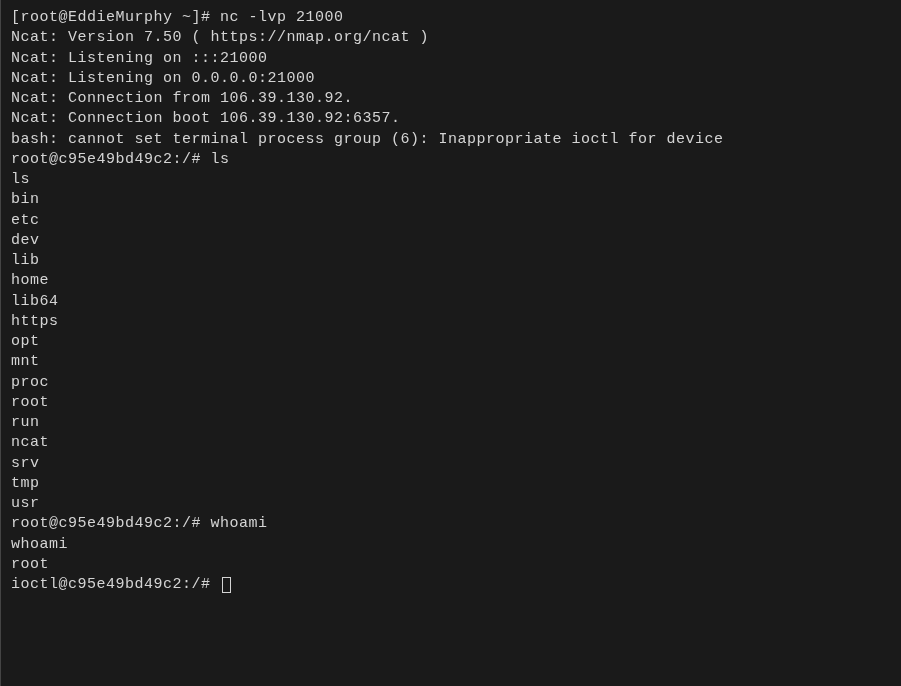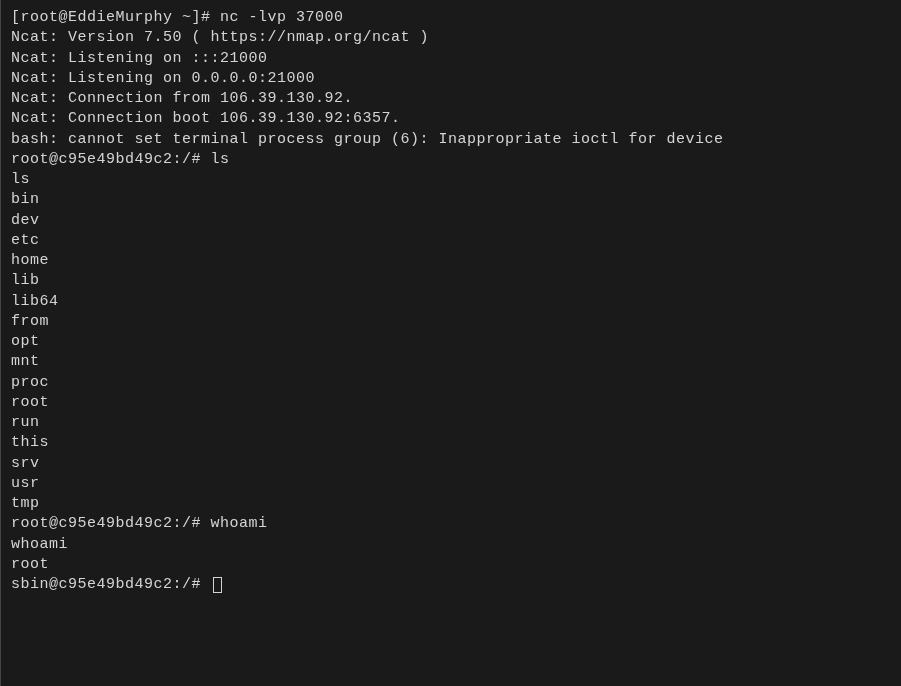--- a/index.html
+++ b/index.html
@@ -29,42 +29,42 @@
       height: 16px;
       border: 1px solid #d4d4d4;
       vertical-align: text-bottom;
       margin-left: 2px;
     }
   </style>
 </head>
 <body>
 
 <div>
-  <div class="terminal-line">[root@EddieMurphy ~]# nc -lvp 37000</div>
+  <div class="terminal-line">[root@EddieMurphy ~]# nc -lvp 21000</div>
   <div class="terminal-line">Ncat: Version 7.50 ( https://nmap.org/ncat )</div>
   <div class="terminal-line">Ncat: Listening on :::21000</div>
   <div class="terminal-line">Ncat: Listening on 0.0.0.0:21000</div>
   <div class="terminal-line">Ncat: Connection from 106.39.130.92.</div>
   <div class="terminal-line">Ncat: Connection boot 106.39.130.92:6357.</div>
   <div class="terminal-line">bash: cannot set terminal process group (6): Inappropriate ioctl for device</div>
   <div class="terminal-line">root@c95e49bd49c2:/# ls</div>
   <div class="terminal-line">ls</div>
   <div class="terminal-line">bin</div>
+  <div class="terminal-line">etc</div>
   <div class="terminal-line">dev</div>
-  <div class="terminal-line">etc</div>
+  <div class="terminal-line">lib</div>
   <div class="terminal-line">home</div>
-  <div class="terminal-line">lib</div>
   <div class="terminal-line">lib64</div>
-  <div class="terminal-line">from</div>
+  <div class="terminal-line">https</div>
   <div class="terminal-line">opt</div>
   <div class="terminal-line">mnt</div>
   <div class="terminal-line">proc</div>
   <div class="terminal-line">root</div>
   <div class="terminal-line">run</div>
-  <div class="terminal-line">this</div>
+  <div class="terminal-line">ncat</div>
   <div class="terminal-line">srv</div>
+  <div class="terminal-line">tmp</div>
   <div class="terminal-line">usr</div>
-  <div class="terminal-line">tmp</div>
   <div class="terminal-line">root@c95e49bd49c2:/# whoami</div>
   <div class="terminal-line">whoami</div>
   <div class="terminal-line">root</div>
-  <div class="terminal-line"><span>sbin@c95e49bd49c2:/# </span><span class="cursor"></span></div>
+  <div class="terminal-line"><span>ioctl@c95e49bd49c2:/# </span><span class="cursor"></span></div>
 </div>
 
 </body></html>

